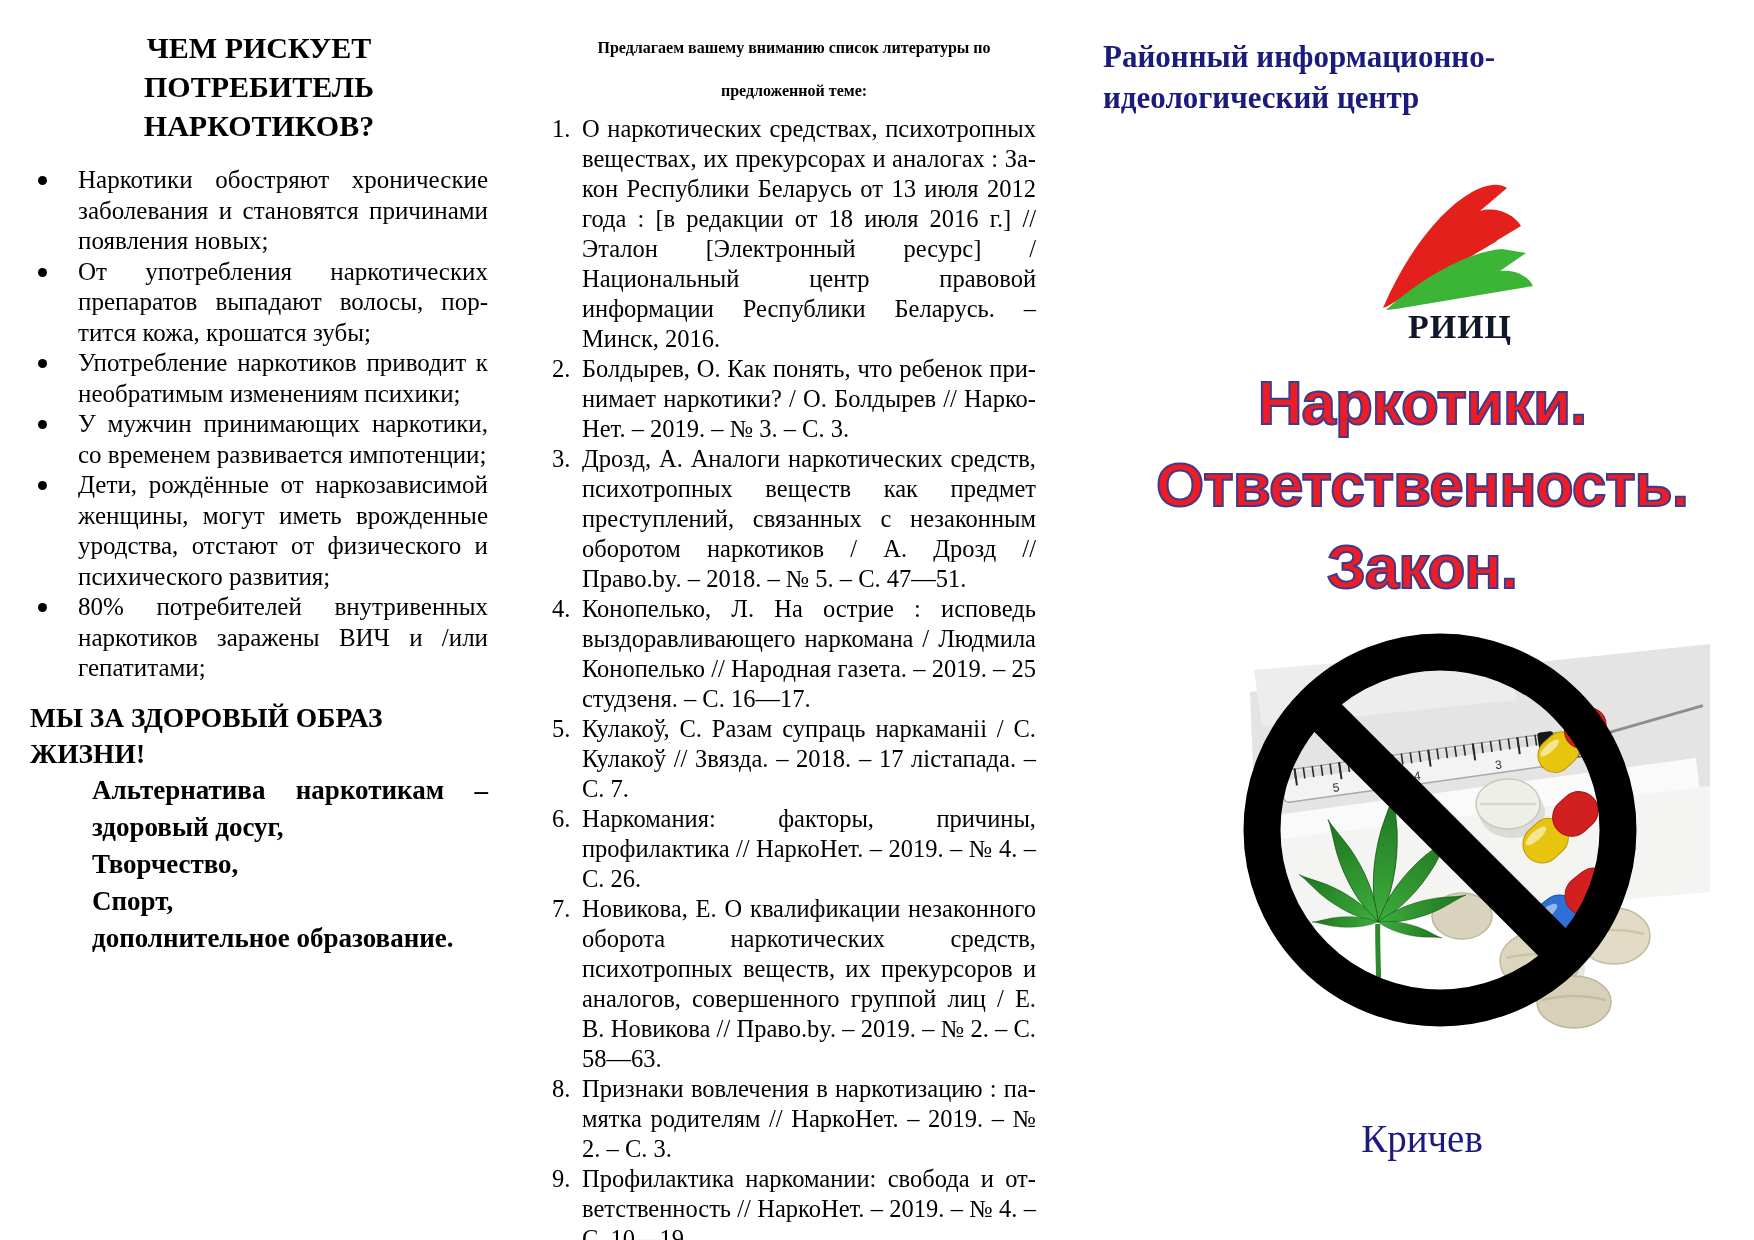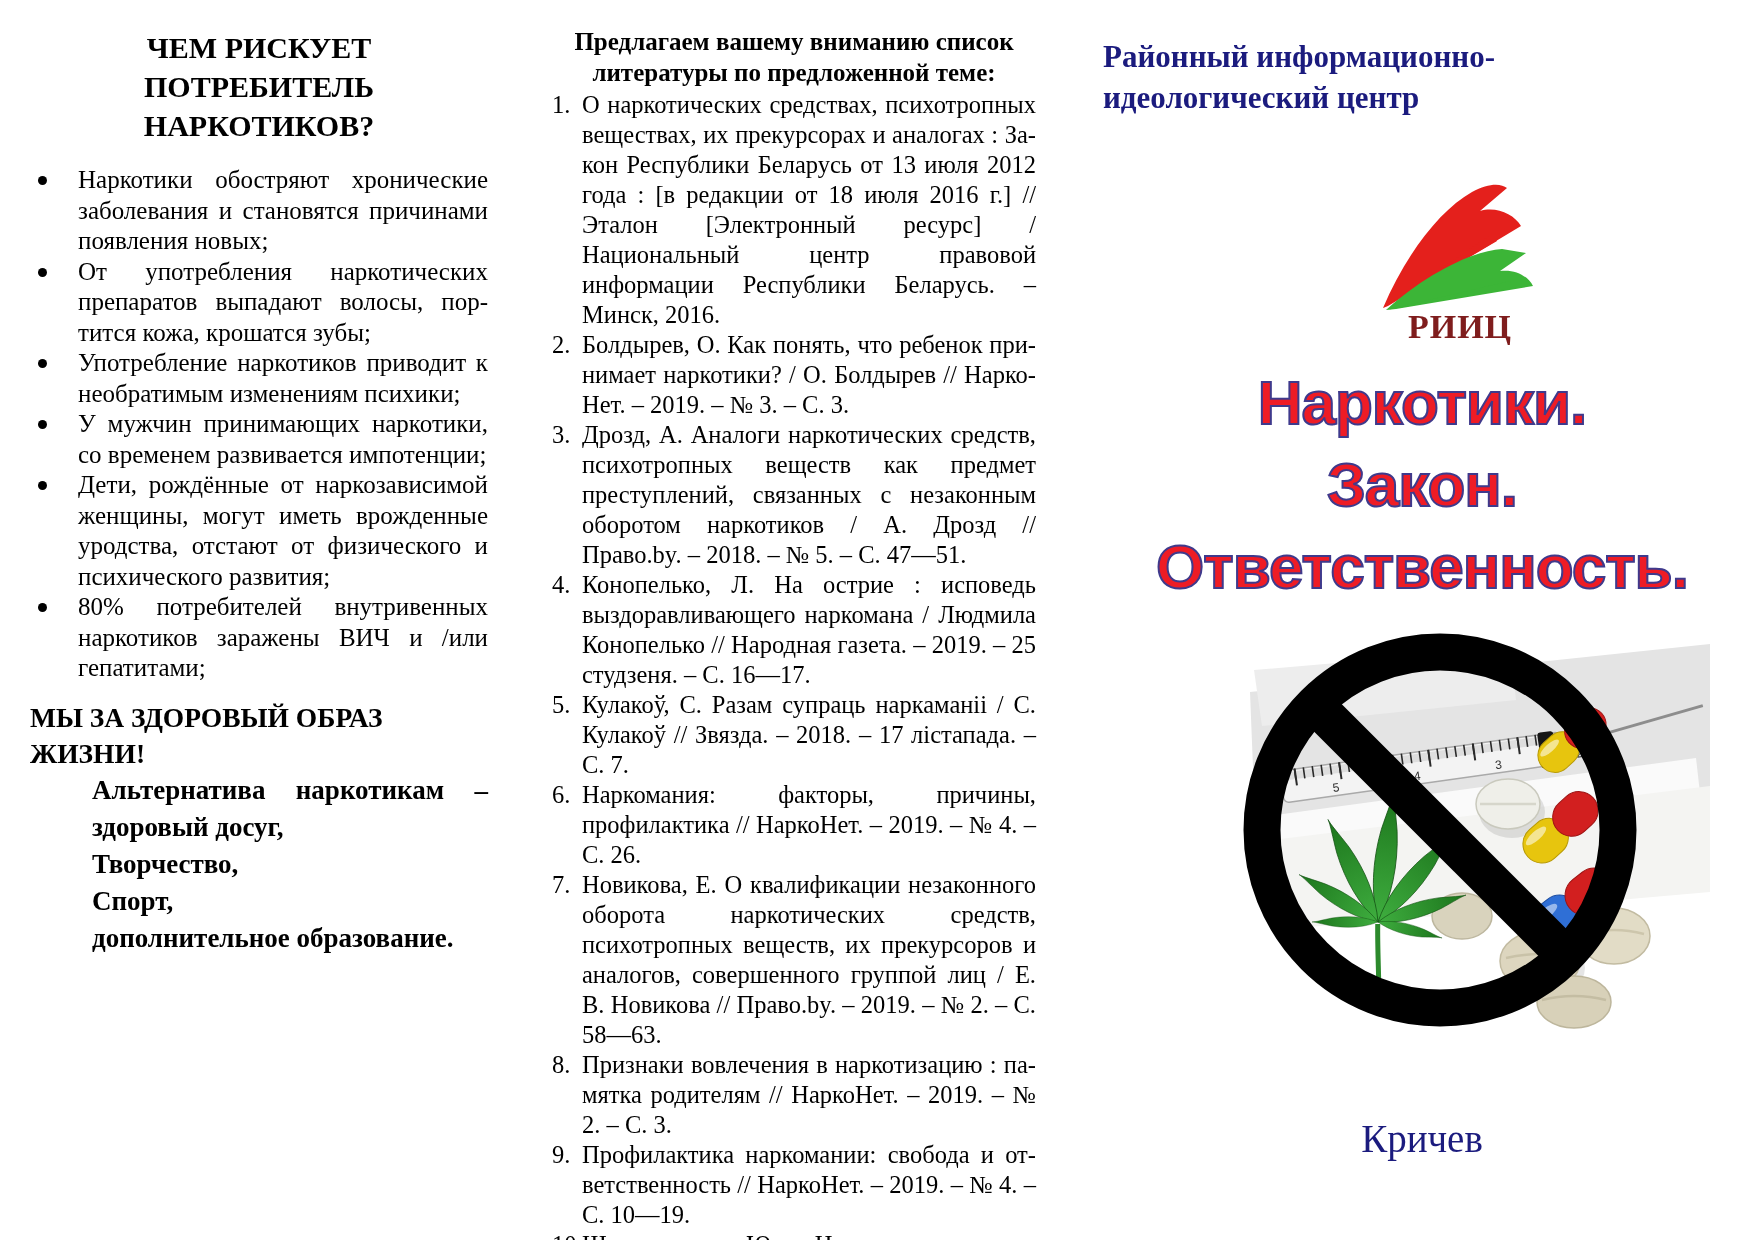--- a/index.html
+++ b/index.html
@@ -18,34 +18,34 @@
   }
   .bullets li::before{
     content:"";position:absolute;left:8px;top:11px;width:9px;height:9px;
     border-radius:50%;background:#000;
   }
   .slogan{margin-top:16px;font-weight:bold;font-size:27.5px;line-height:36px;}
   .alt-line{font-weight:bold;font-size:27px;line-height:37px;padding-left:62px;}
   .alt-line.justified{text-align:justify;text-align-last:justify;}
   
   .col-mid{position:absolute;left:552px;top:0;width:484px;}
-  .mid-header{margin-top:26px;font-weight:bold;font-size:25px;line-height:31px;text-align:center;}
+  .mid-header{margin-top:26px;font-weight:bold;font-size:16px;line-height:43px;text-align:center;}
   .refs{margin-top:2px;}
   .ref{position:relative;padding-left:30px;font-size:24.5px;line-height:30px;
     text-align:justify;hyphens:manual;}
   .ref .num{position:absolute;left:0;top:0;white-space:nowrap;}
   
   .org-title{
     position:absolute;left:1103px;top:36px;width:424px;
     font-size:31px;line-height:41px;font-weight:bold;color:#1b1b7e;text-align:left;
   }
   .logo-wrap{position:absolute;left:1368px;top:162px;width:184px;height:196px;}
   .logo-text{
     position:absolute;left:0;top:146px;width:100%;text-align:center;
-    color:#7f1d1d;font-weight:bold;font-size:34px;letter-spacing:1px;
+    color:#0f172a;font-weight:bold;font-size:34px;letter-spacing:1px;
     font-family:"Liberation Serif","DejaVu Serif",serif;
   }
   .big-red{
     position:absolute;left:1100px;top:362px;width:644px;text-align:center;
     font-family:"Liberation Sans","DejaVu Sans",sans-serif;font-weight:bold;
     font-size:62px;line-height:82px;color:#ee1c25;
     -webkit-text-stroke:2px #3f3a8c;
     text-shadow:0 0 1px #3f3a8c;
     letter-spacing:-1px;
   }
@@ -102,22 +102,22 @@
     <path d="M 15 146 C 38 92 72 48 104 30 C 120 21 133 21 139 26 L 112 49 C 128 44 146 52 153 64 L 20 144 Z" fill="#e4201c"></path>
     <path d="M 15 146 L 124 72 L 129 79 Z" fill="#e4201c"></path>
     <path d="M 18 148 C 58 112 104 89 134 87 L 158 91 L 132 109 C 147 107 160 114 165 124 L 28 147 Z" fill="#3cb537"></path>
     <path d="M 18 148 L 142 119 L 145 126 Z" fill="#3cb537"></path>
   </svg>
   <div class="logo-text">РИИЦ</div>
 </div>
 
 <div class="big-red">
   <div>Наркотики.</div>
+  <div>Ответственность.</div>
   <div>Закон.</div>
-  <div>Ответственность.</div>
 </div>
 
 <svg class="nodrugs" width="500" height="400" viewBox="0 0 500 400">
   <defs>
     <linearGradient id="leafG" x1="0" y1="0" x2="0" y2="1">
       <stop offset="0" stop-color="#1c741c"></stop>
       <stop offset="1" stop-color="#3fae3f"></stop>
     </linearGradient>
     <path id="lf" d="M0 0 C -8 -20 -10 -45 -6 -70 C -3 -85 0 -95 0 -100 C 0 -95 3 -85 6 -70 C 10 -45 8 -20 0 0 Z"></path>
   </defs>

